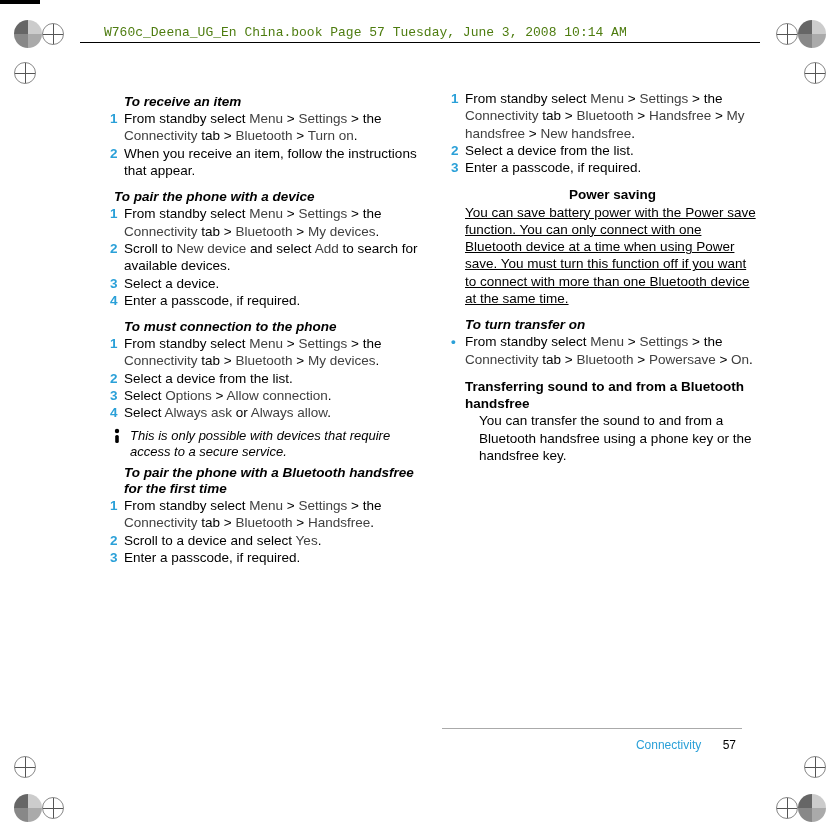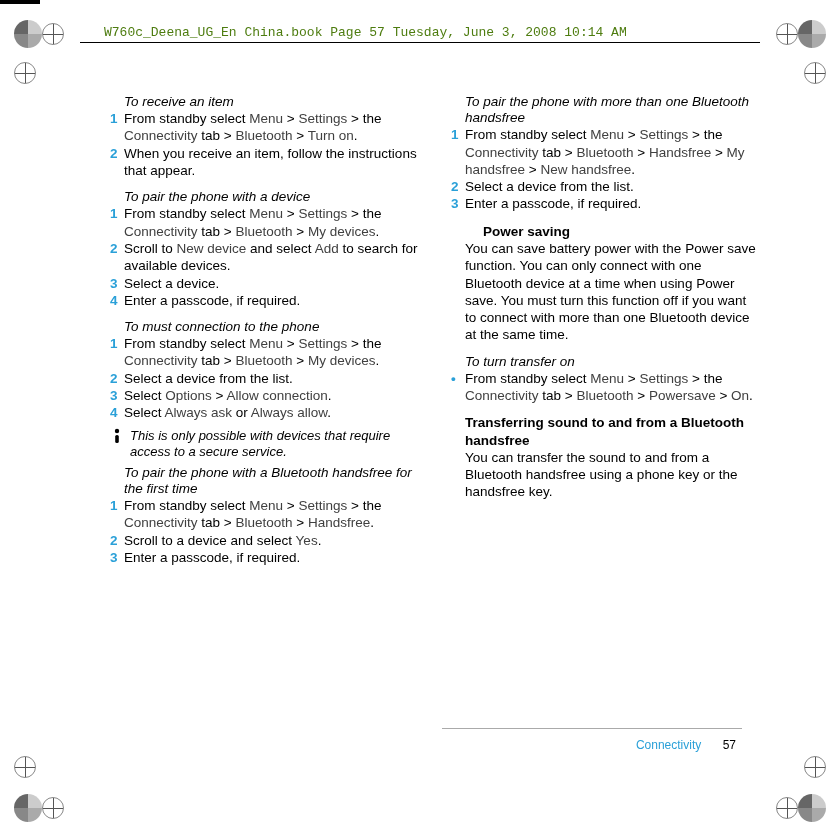--- a/index.html
+++ b/index.html
@@ -47,21 +47,21 @@
     }
     .page-area {
       position: absolute;
       top: 90px; left: 110px; right: 80px; bottom: 80px;
       display: flex;
       gap: 32px;
     }
     .col { flex: 1; }
     .heading-italic {
       font-style: italic;
-      font-weight: normal;
+      font-weight: bold;
       margin-top: 4px;
       margin-bottom: 0;
       font-size: 13.5px;
       line-height: 1.2;
     }
     .step { display: flex; margin-bottom: 0; }
     .step-num {
       color: #2aa0d8;
       font-weight: bold;
       width: 14px;
@@ -149,21 +149,21 @@
       <div class="step-body">
         <span>From standby select </span><span class="menu">Menu</span><span> &gt; </span><span class="menu">Settings</span><span> &gt; the </span><span class="menu">Connectivity</span><span> tab &gt; </span><span class="menu">Bluetooth</span><span> &gt; </span><span class="menu">Turn on</span><span>.</span>
       </div>
     </div>
     <div class="step">
       <div class="step-num">2</div>
       <div class="step-body">When you receive an item, follow the instructions that appear.</div>
     </div>
 
     <div class="section-gap"></div>
-    <div class="heading-italic" style="margin-left:14px;">To pair the phone with a device</div>
+    <div class="heading-italic" style="margin-left:4px;">To pair the phone with a device</div>
     <div class="step">
       <div class="step-num">1</div>
       <div class="step-body">
         <span>From standby select </span><span class="menu">Menu</span><span> &gt; </span><span class="menu">Settings</span><span> &gt; the </span><span class="menu">Connectivity</span><span> tab &gt; </span><span class="menu">Bluetooth</span><span> &gt; </span><span class="menu">My devices</span><span>.</span>
       </div>
     </div>
     <div class="step">
       <div class="step-num">2</div>
       <div class="step-body">
         <span>Scroll to </span><span class="menu">New device</span><span> and select </span><span class="menu">Add</span><span> to search for available devices.</span>
@@ -226,50 +226,49 @@
         <span>Scroll to a device and select </span><span class="menu">Yes</span><span>.</span>
       </div>
     </div>
     <div class="step">
       <div class="step-num">3</div>
       <div class="step-body">Enter a passcode, if required.</div>
     </div>
   </div>
 
   <div class="col">
-    <div class="heading-italic" style="margin-left:14px;">To pair the phone with more than one Bluetooth handsfree</div>
     <div class="step">
       <div class="step-num">1</div>
       <div class="step-body">
         <span>From standby select </span><span class="menu">Menu</span><span> &gt; </span><span class="menu">Settings</span><span> &gt; the </span><span class="menu">Connectivity</span><span> tab &gt; </span><span class="menu">Bluetooth</span><span> &gt; </span><span class="menu">Handsfree</span><span> &gt; </span><span class="menu">My handsfree</span><span> &gt; </span><span class="menu">New handsfree</span><span>.</span>
       </div>
     </div>
     <div class="step">
       <div class="step-num">2</div>
       <div class="step-body">Select a device from the list.</div>
     </div>
     <div class="step">
       <div class="step-num">3</div>
       <div class="step-body">Enter a passcode, if required.</div>
     </div>
 
-    <div class="subheading-bold" style="margin-left:32px;">Power saving</div>
-    <div class="para" style="margin-left:14px;">You can save battery power with the Power save function. You can only connect with one Bluetooth device at a time when using Power save. You must turn this function off if you want to connect with more than one Bluetooth device at the same time.</div>
+    <div class="subheading-bold" style="margin-left:14px;text-align:center;">Power saving</div>
+    <div class="para" style="margin-left:14px;text-decoration:underline;">You can save battery power with the Power save function. You can only connect with one Bluetooth device at a time when using Power save. You must turn this function off if you want to connect with more than one Bluetooth device at the same time.</div>
 
     <div class="section-gap"></div>
     <div class="heading-italic" style="margin-left:14px;">To turn transfer on</div>
     <div class="bullet-row">
       <div class="bullet-dot">•</div>
       <div class="step-body">
         <span>From standby select </span><span class="menu">Menu</span><span> &gt; </span><span class="menu">Settings</span><span> &gt; the </span><span class="menu">Connectivity</span><span> tab &gt; </span><span class="menu">Bluetooth</span><span> &gt; </span><span class="menu">Powersave</span><span> &gt; </span><span class="menu">On</span><span>.</span>
       </div>
     </div>
 
     <div class="subheading-bold" style="margin-left:14px;">Transferring sound to and from a Bluetooth handsfree</div>
-    <div class="para" style="margin-left:14px;">You can transfer the sound to and from a Bluetooth handsfree using a phone key or the handsfree key.</div>
+    <div class="para" style="margin-left:28px;">You can transfer the sound to and from a Bluetooth handsfree using a phone key or the handsfree key.</div>
   </div>
 </div>
 
 <div class="footer-rule"></div>
 <div class="footer">
   <span class="sec">Connectivity</span>
   <span class="pg">57</span>
 </div>
 
 </body></html>

